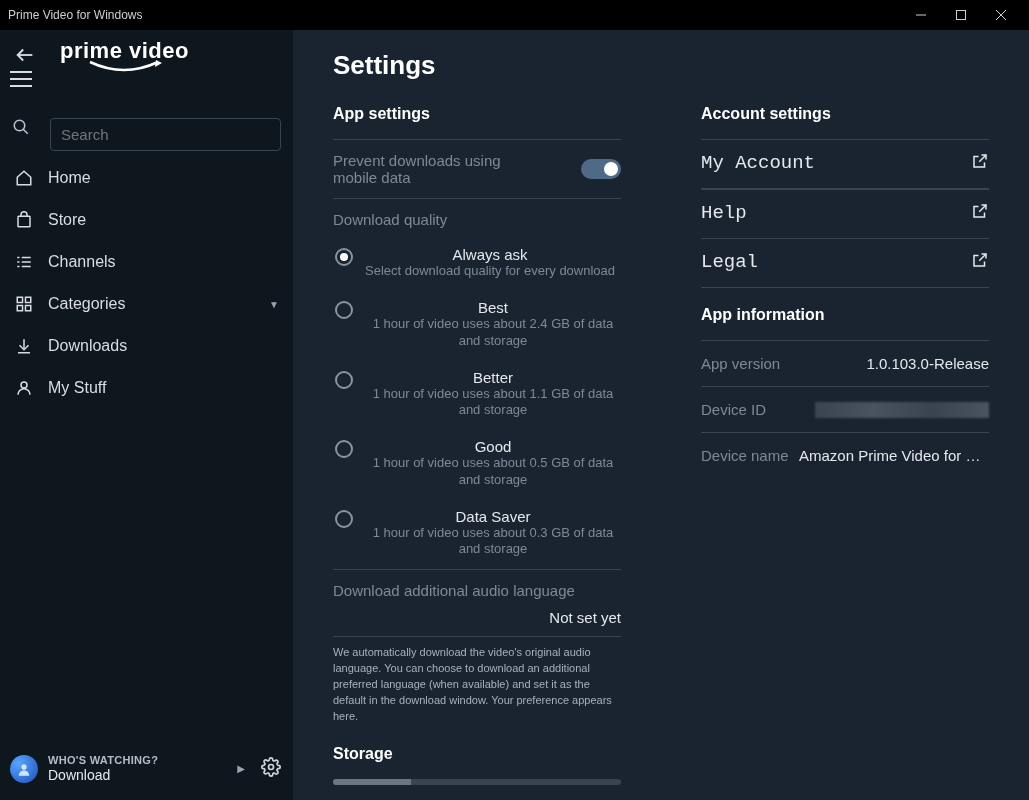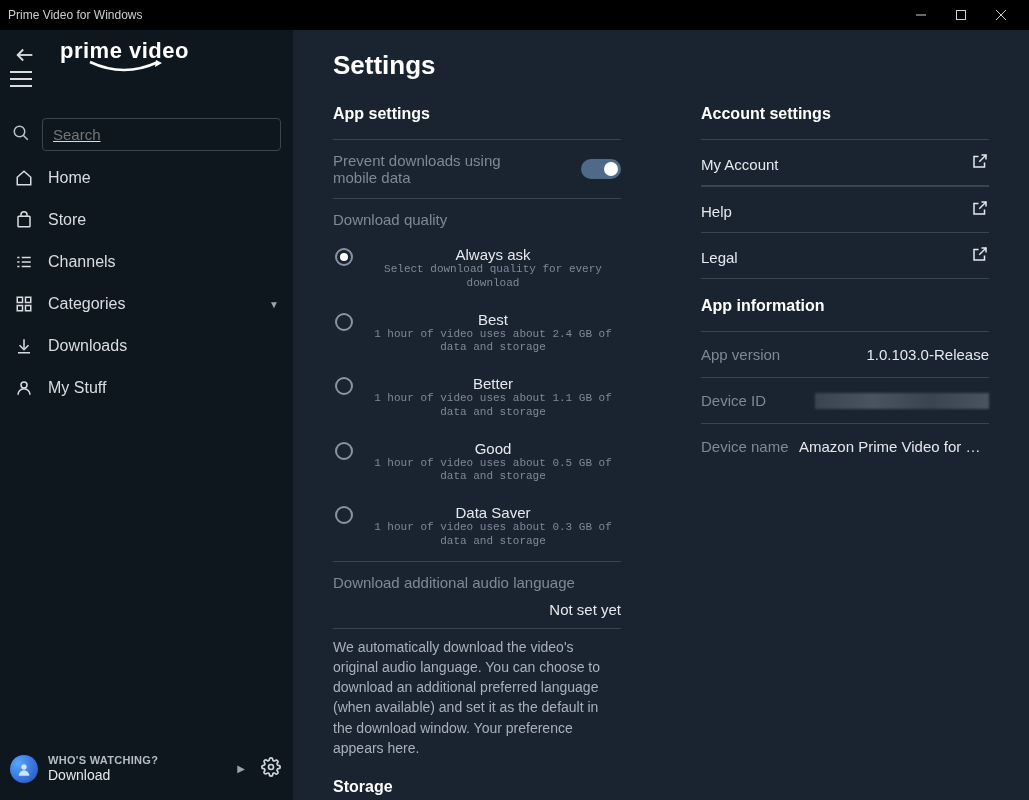--- a/index.html
+++ b/index.html
@@ -52,24 +52,23 @@
     display: flex;
     flex-direction: column;
     align-items: center;
     color: #fff;
     font-weight: 600;
   }
   .logo-text { font-size: 22px; letter-spacing: 0.5px; }
   .logo-smile { margin-top: -4px; }
   .search-row {
     display: flex;
-    align-items: center;
-    gap: 12px;
+    align-items: flex-start;
+    gap: 20px;
     padding: 6px 12px;
-    text-decoration: underline;
   }
   .search-icon { color: #bcc3cc; }
   .search-input {
     flex: 1;
     background: transparent;
     border: 1px solid #3a444f;
     border-radius: 4px;
     color: #d9dde3;
     font-size: 15px;
     padding: 7px 10px;
@@ -133,32 +132,32 @@
   .radio {
     width: 18px; height: 18px; border-radius: 50%;
     border: 2px solid #8a94a0; flex-shrink: 0; margin-top:2px;
     position: relative;
   }
   .radio.selected::after {
     content:""; position:absolute; width:8px; height:8px; border-radius:50%;
     background:#fff; top:3px; left:3px;
   }
   .opt-text .opt-title { color:#e5e8ec; font-size:15px; }
-  .opt-text .opt-desc { color:#7f8995; font-size:11px; line-height:1.25;font-family:Liberation Mono, monospace; }
+  .opt-text .opt-desc { color:#7f8995; font-size:13px; line-height:1.25; }
   .notset { text-align:right; color:#e5e8ec; font-size:15px; padding-bottom:10px; }
-  .para { color:#a9b0b9; font-size:14px; line-height:1.45; padding: 8px 0 20px 0; }
+  .para { color:#a9b0b9; font-size:11px; line-height:1.45; padding: 8px 0 20px 0; }
   .storage-bar {
     width:100%; height:6px; background:#3a4450; border-radius:3px; margin:14px 0 20px 0;
     position:relative;
   }
   .storage-fill { height:100%; background:#6c7682; border-radius:3px 0 0 3px; width:27%; }
 
   .acct-row {
-    display:flex; justify-content:space-between; align-items:flex-end;
-    padding: 12px 0; font-size:15px; color:#e5e8ec; cursor:pointer;
+    display:flex; justify-content:space-between; align-items:flex-start;
+    padding: 12px 0; font-size:19px; color:#e5e8ec; cursor:pointer;font-family:Liberation Mono, monospace;
   }
   .ext-icon { color:#e5e8ec; }
   .info-row {
     display:flex; justify-content:space-between; align-items:center;
     padding: 14px 0; font-size:15px;
   }
   .info-label { color:#7f8995; }
   .info-val { color:#e5e8ec; }
   .devid-blur {
     width: 174px; height: 16px;

